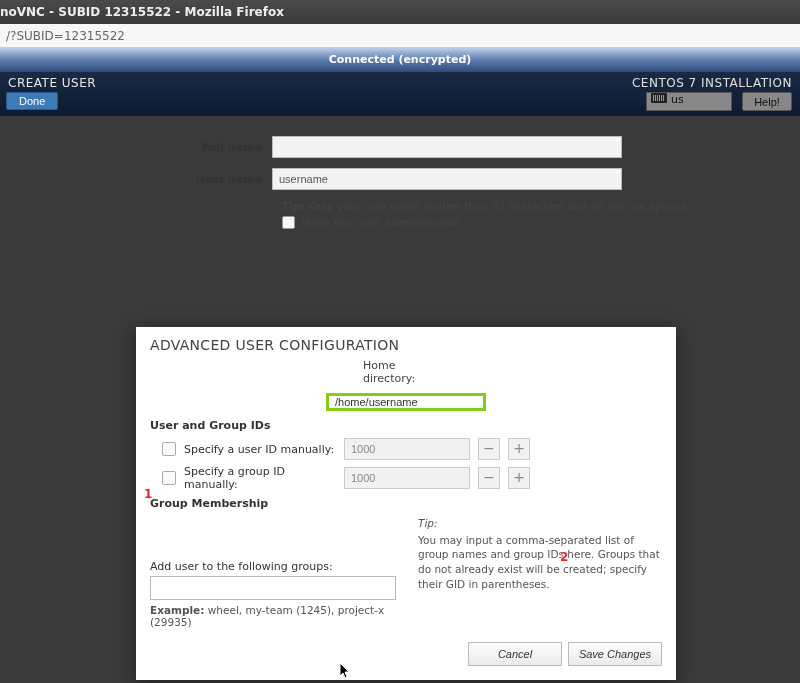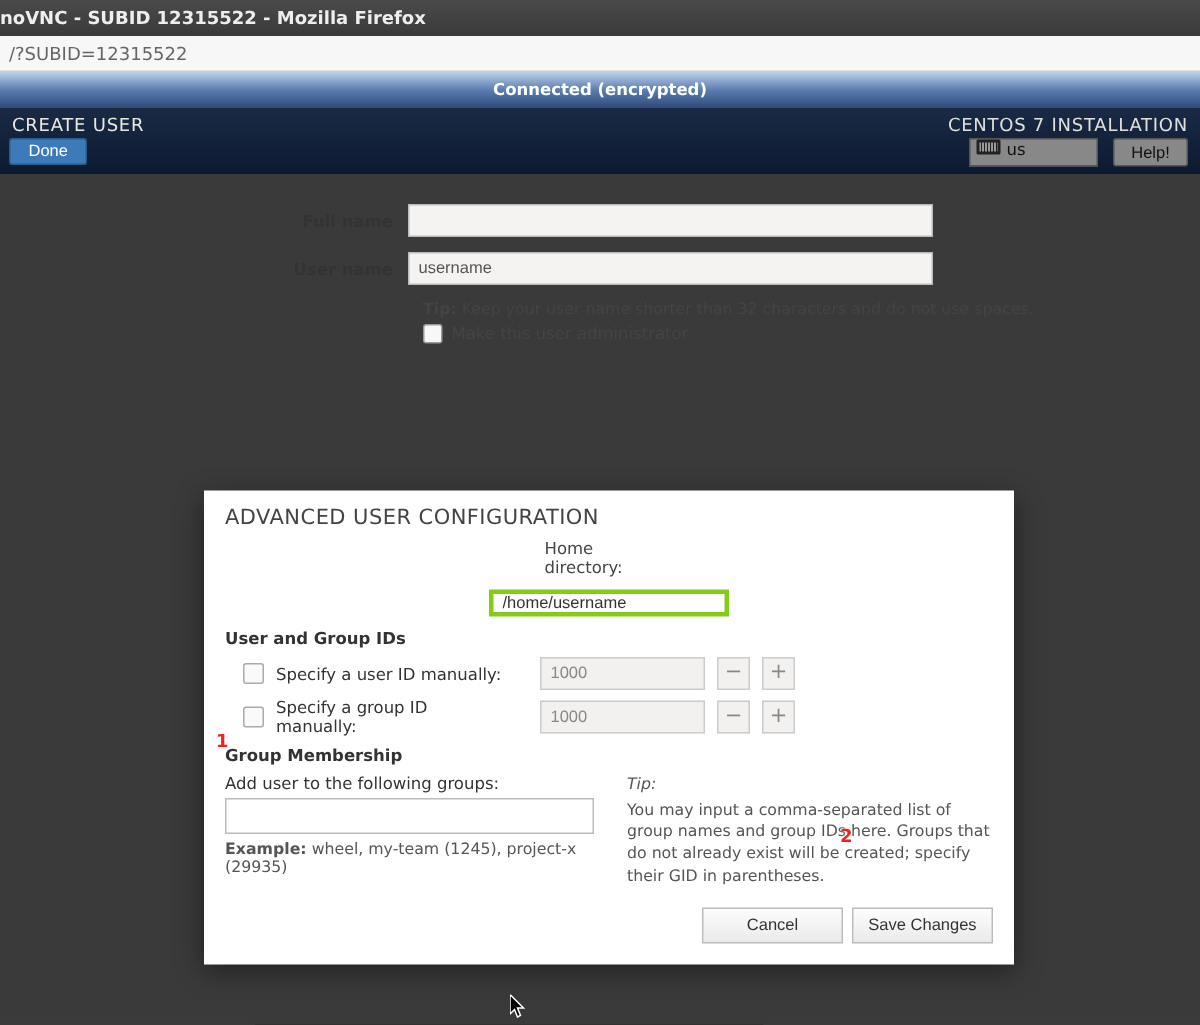--- a/index.html
+++ b/index.html
@@ -186,45 +186,45 @@
     color: #333;
   }
   .spec-row {
     display: flex; align-items:center; gap:8px; margin: 3px 0 5px 12px;
   }
   .chk {
     width:14px; height:14px; border:1px solid #aaa; background:#fafafa; border-radius:2px; cursor:pointer;
   }
   .spec-label { width: 152px; font-size:11px; }
   .numbox {
-    width: 110px; height: 22px;
+    width: 126px; height: 22px;
     border:1px solid #ccc; background:#f2f1ef;
-    color:#888; font-size:11px; padding:0 6px;margin-left:16px;
+    color:#888; font-size:11px; padding:0 6px;
   }
   .spin {
     width:22px; height:22px; border:1px solid #ccc; background:#f2f1ef;
     color:#888; font-size:14px; text-align:center; line-height:18px; cursor:pointer;
   }
   .grp-cols { display:flex; gap:18px; margin-top:4px;}
   .grp-left { width: 250px; }
   .grp-right { flex:1; font-size:10.5px; color:#555; line-height:1.4;}
-  .grp-label-small { font-size:11px; display:block; margin-bottom:3px;}
+  .grp-label-small { font-size:11px; display:block; margin-bottom:3px;margin-top:44px;}
   .grp-input {
     width: 246px; height:24px; border:1px solid #bbb; background:#fff; padding:0 6px;
   }
   .example { font-size:10.5px; color:#555; margin-top:4px;}
   .example b { font-weight:bold; }
   .tip-h { display:block; margin-bottom:2px;}
   .dlg-btns {
     display:flex; justify-content:flex-end; gap:6px; margin-top:14px;
   }
   .btn {
     min-width:94px; height:24px;
     border:1px solid #bbb; background:linear-gradient(#fdfdfd,#eaeaea);
-    font-size:11px; color:#333; border-radius:0; cursor:pointer;
+    font-size:11px; color:#333; border-radius:0; cursor:pointer;font-style:italic;
   }
   .annot {
     position:absolute; color:#e22; font-weight:bold; font-size:12px;
     text-shadow:0 0 2px #fff;
   }
   .cursor {
     position:absolute; left:340px; bottom:4px; width:12px; height:16px;
   }
   .cursor svg { display:block;}
 </style>

